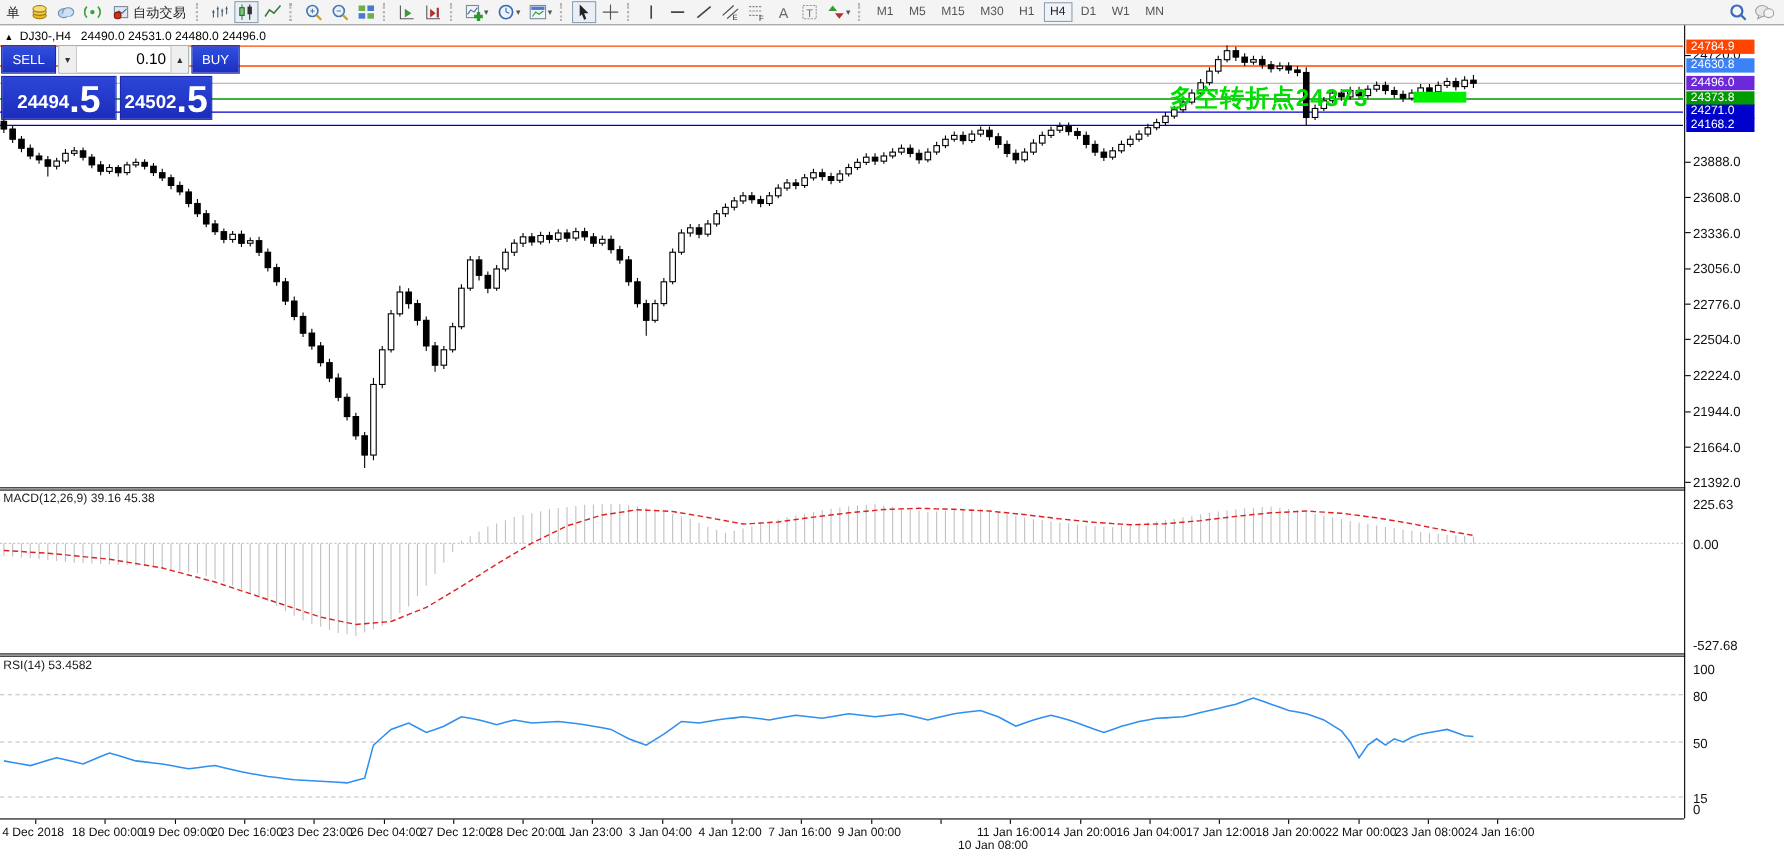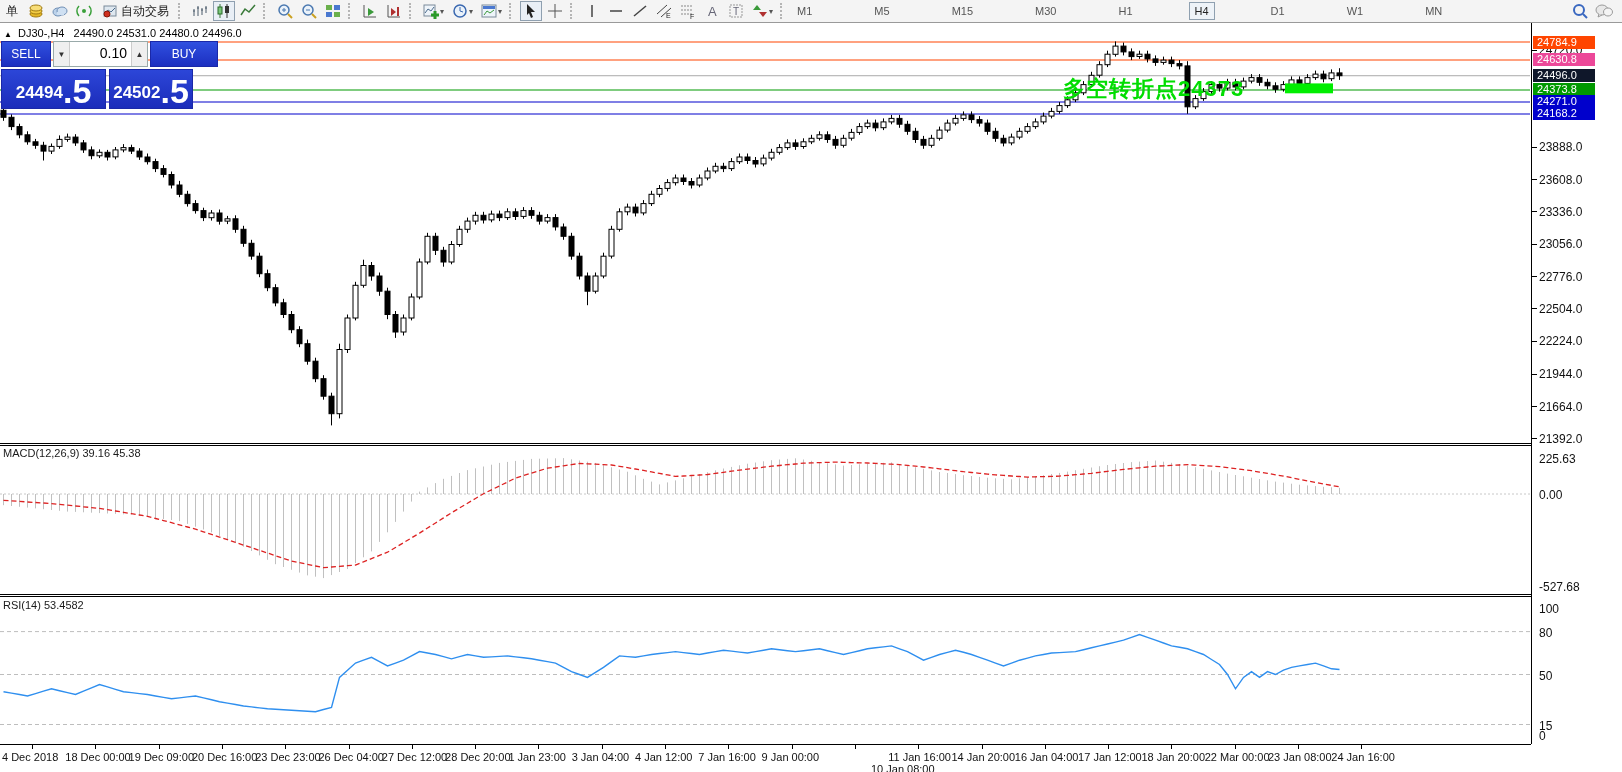--- a/index.html
+++ b/index.html
@@ -36,21 +36,21 @@
   .chip{position:absolute;left:1533px;width:62px;height:13px;font-size:11px;line-height:13px;
         color:#fff;text-align:left;padding-left:4px;box-sizing:border-box;z-index:6;}
   .tlabel{position:absolute;top:751px;font-size:11px;color:#111;white-space:nowrap;z-index:4;}
   .ttick{position:absolute;top:745px;width:1px;height:4px;background:#000;z-index:4;}
   
   .trade{position:absolute;left:1px;top:41px;width:217px;height:68px;z-index:7;}
   .trade .row1{display:flex;height:26px;}
   .btn-sell,.btn-buy{width:50px;height:26px;background:linear-gradient(#3050e0,#1c2fc0);
       color:#fff;font-size:12px;display:flex;align-items:center;justify-content:center;
       border:1px solid #1a28a8;box-sizing:border-box;}
-  .btn-buy{width:68px;}
+  .btn-buy{width:44px;}
   .vol{flex:1;display:flex;height:26px;background:#fff;border:1px solid #9aa;box-sizing:border-box;margin:0 2px;}
   .vol .stepbtn{width:15px;background:#efefef;border-right:1px solid #ccc;font-size:8px;color:#333;
        display:flex;align-items:center;justify-content:center;}
   .vol .stepbtn.up{border-right:none;border-left:1px solid #ccc;}
   .vol .vval{flex:1;font-size:14px;color:#000;text-align:right;padding:3px 4px 0 0;}
   .trade .row2{display:flex;height:40px;margin-top:2px;}
   .pxbox{background:linear-gradient(#2c46d8,#1b2cba);color:#fff;display:flex;align-items:flex-end;
          justify-content:center;border:1px solid #1a28a8;box-sizing:border-box;}
   .pxbox.sell{width:105px;margin-right:3px;}
   .pxbox.buy{width:84px;text-align:center;}
@@ -236,21 +236,21 @@
   </span>
   <span class="tbtn" style="width:auto;padding:0 2px;">
     <svg width="16" height="16">
         <polygon points="5,2 9,7 1,7" fill="#3a9a3a"></polygon>
         <polygon points="11,14 15,9 7,9" fill="#b03030"></polygon>
       </svg>
     <span class="caret">▾</span>
   </span>
 
   <span class="sep"></span>
-  <span id="tf-group" style="display:flex;align-items:center;gap:48px;">
+  <span id="tf-group" style="display:flex;align-items:center;">
       <span class="tf">M1</span>
       <span class="tf">M5</span>
       <span class="tf">M15</span>
       <span class="tf">M30</span>
       <span class="tf">H1</span>
       <span class="tf active">H4</span>
       <span class="tf">D1</span>
       <span class="tf">W1</span>
       <span class="tf">MN</span>
     </span>
@@ -856,22 +856,22 @@
     <div class="ptickdash" style="top: 308.214px;"></div>
     <div class="ptick" style="top: 334.394px;">22224.0</div>
     <div class="ptickdash" style="top: 340.894px;"></div>
     <div class="ptick" style="top: 367.074px;">21944.0</div>
     <div class="ptickdash" style="top: 373.574px;"></div>
     <div class="ptick" style="top: 399.754px;">21664.0</div>
     <div class="ptickdash" style="top: 406.254px;"></div>
     <div class="ptick" style="top: 431.5px;">21392.0</div>
     <div class="ptickdash" style="top: 438px;"></div>
     <div class="chip" style="top: 35.5px; background: rgb(255, 69, 0);">24784.9</div>
-    <div class="chip" style="top: 53.4857px; background: #ec4899;">24630.8</div>
-    <div class="chip" style="top: 69.2188px; background: #0f172a;">24496.0</div>
+    <div class="chip" style="top: 53.4857px; background: #3b82f6;">24630.8</div>
+    <div class="chip" style="top: 69.2188px; background: #6d28d9;">24496.0</div>
     <div class="chip" style="top: 83.4813px; background: rgb(0, 153, 0);">24373.8</div>
     <div class="chip" style="top: 95.4795px; background: rgb(0, 0, 204);">24271.0</div>
     <div class="chip" style="top: 107.478px; background: rgb(0, 0, 204);">24168.2</div>
     <div class="ptick" style="top: 452px;">225.63</div>
     <div class="ptick" style="top: 488px;">0.00</div>
     <div class="ptick" style="top: 580px;">-527.68</div>
     <div class="ptick" style="top: 602px;">100</div>
     <div class="ptick" style="top: 625.6px;">80</div>
     <div class="ptick" style="top: 668.5px;">50</div>
     <div class="ptick" style="top: 718.55px;">15</div>

